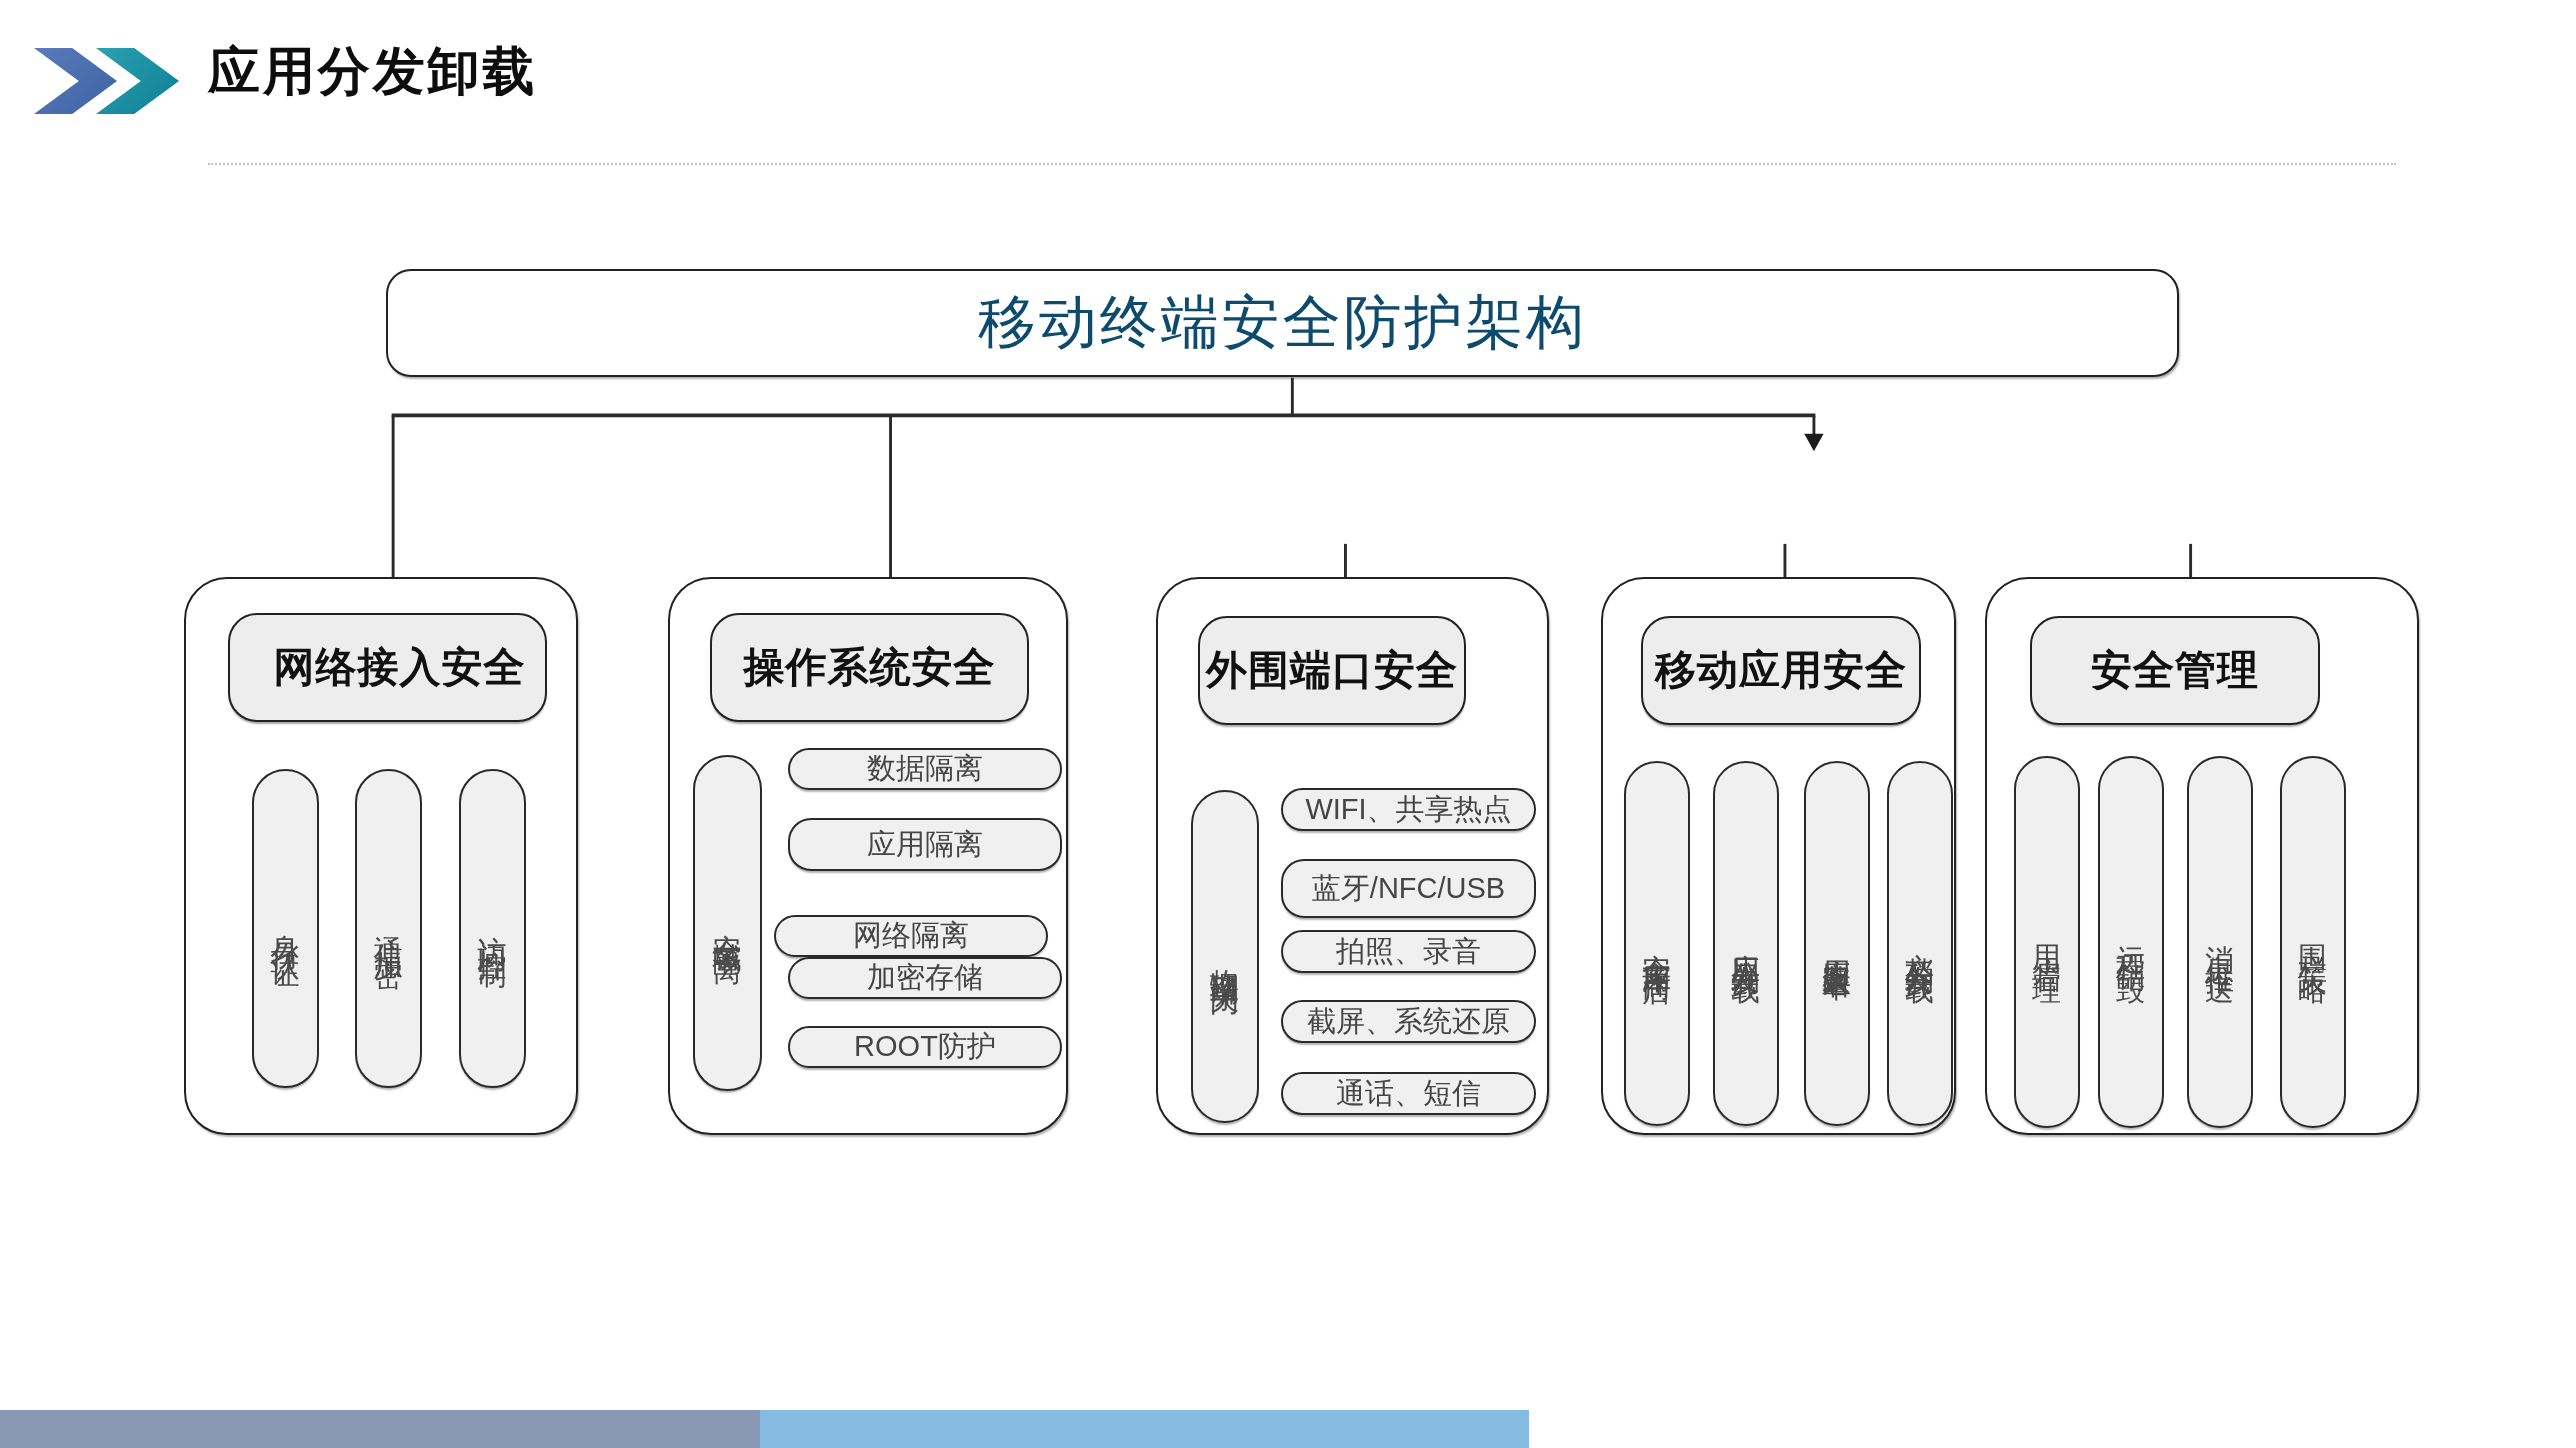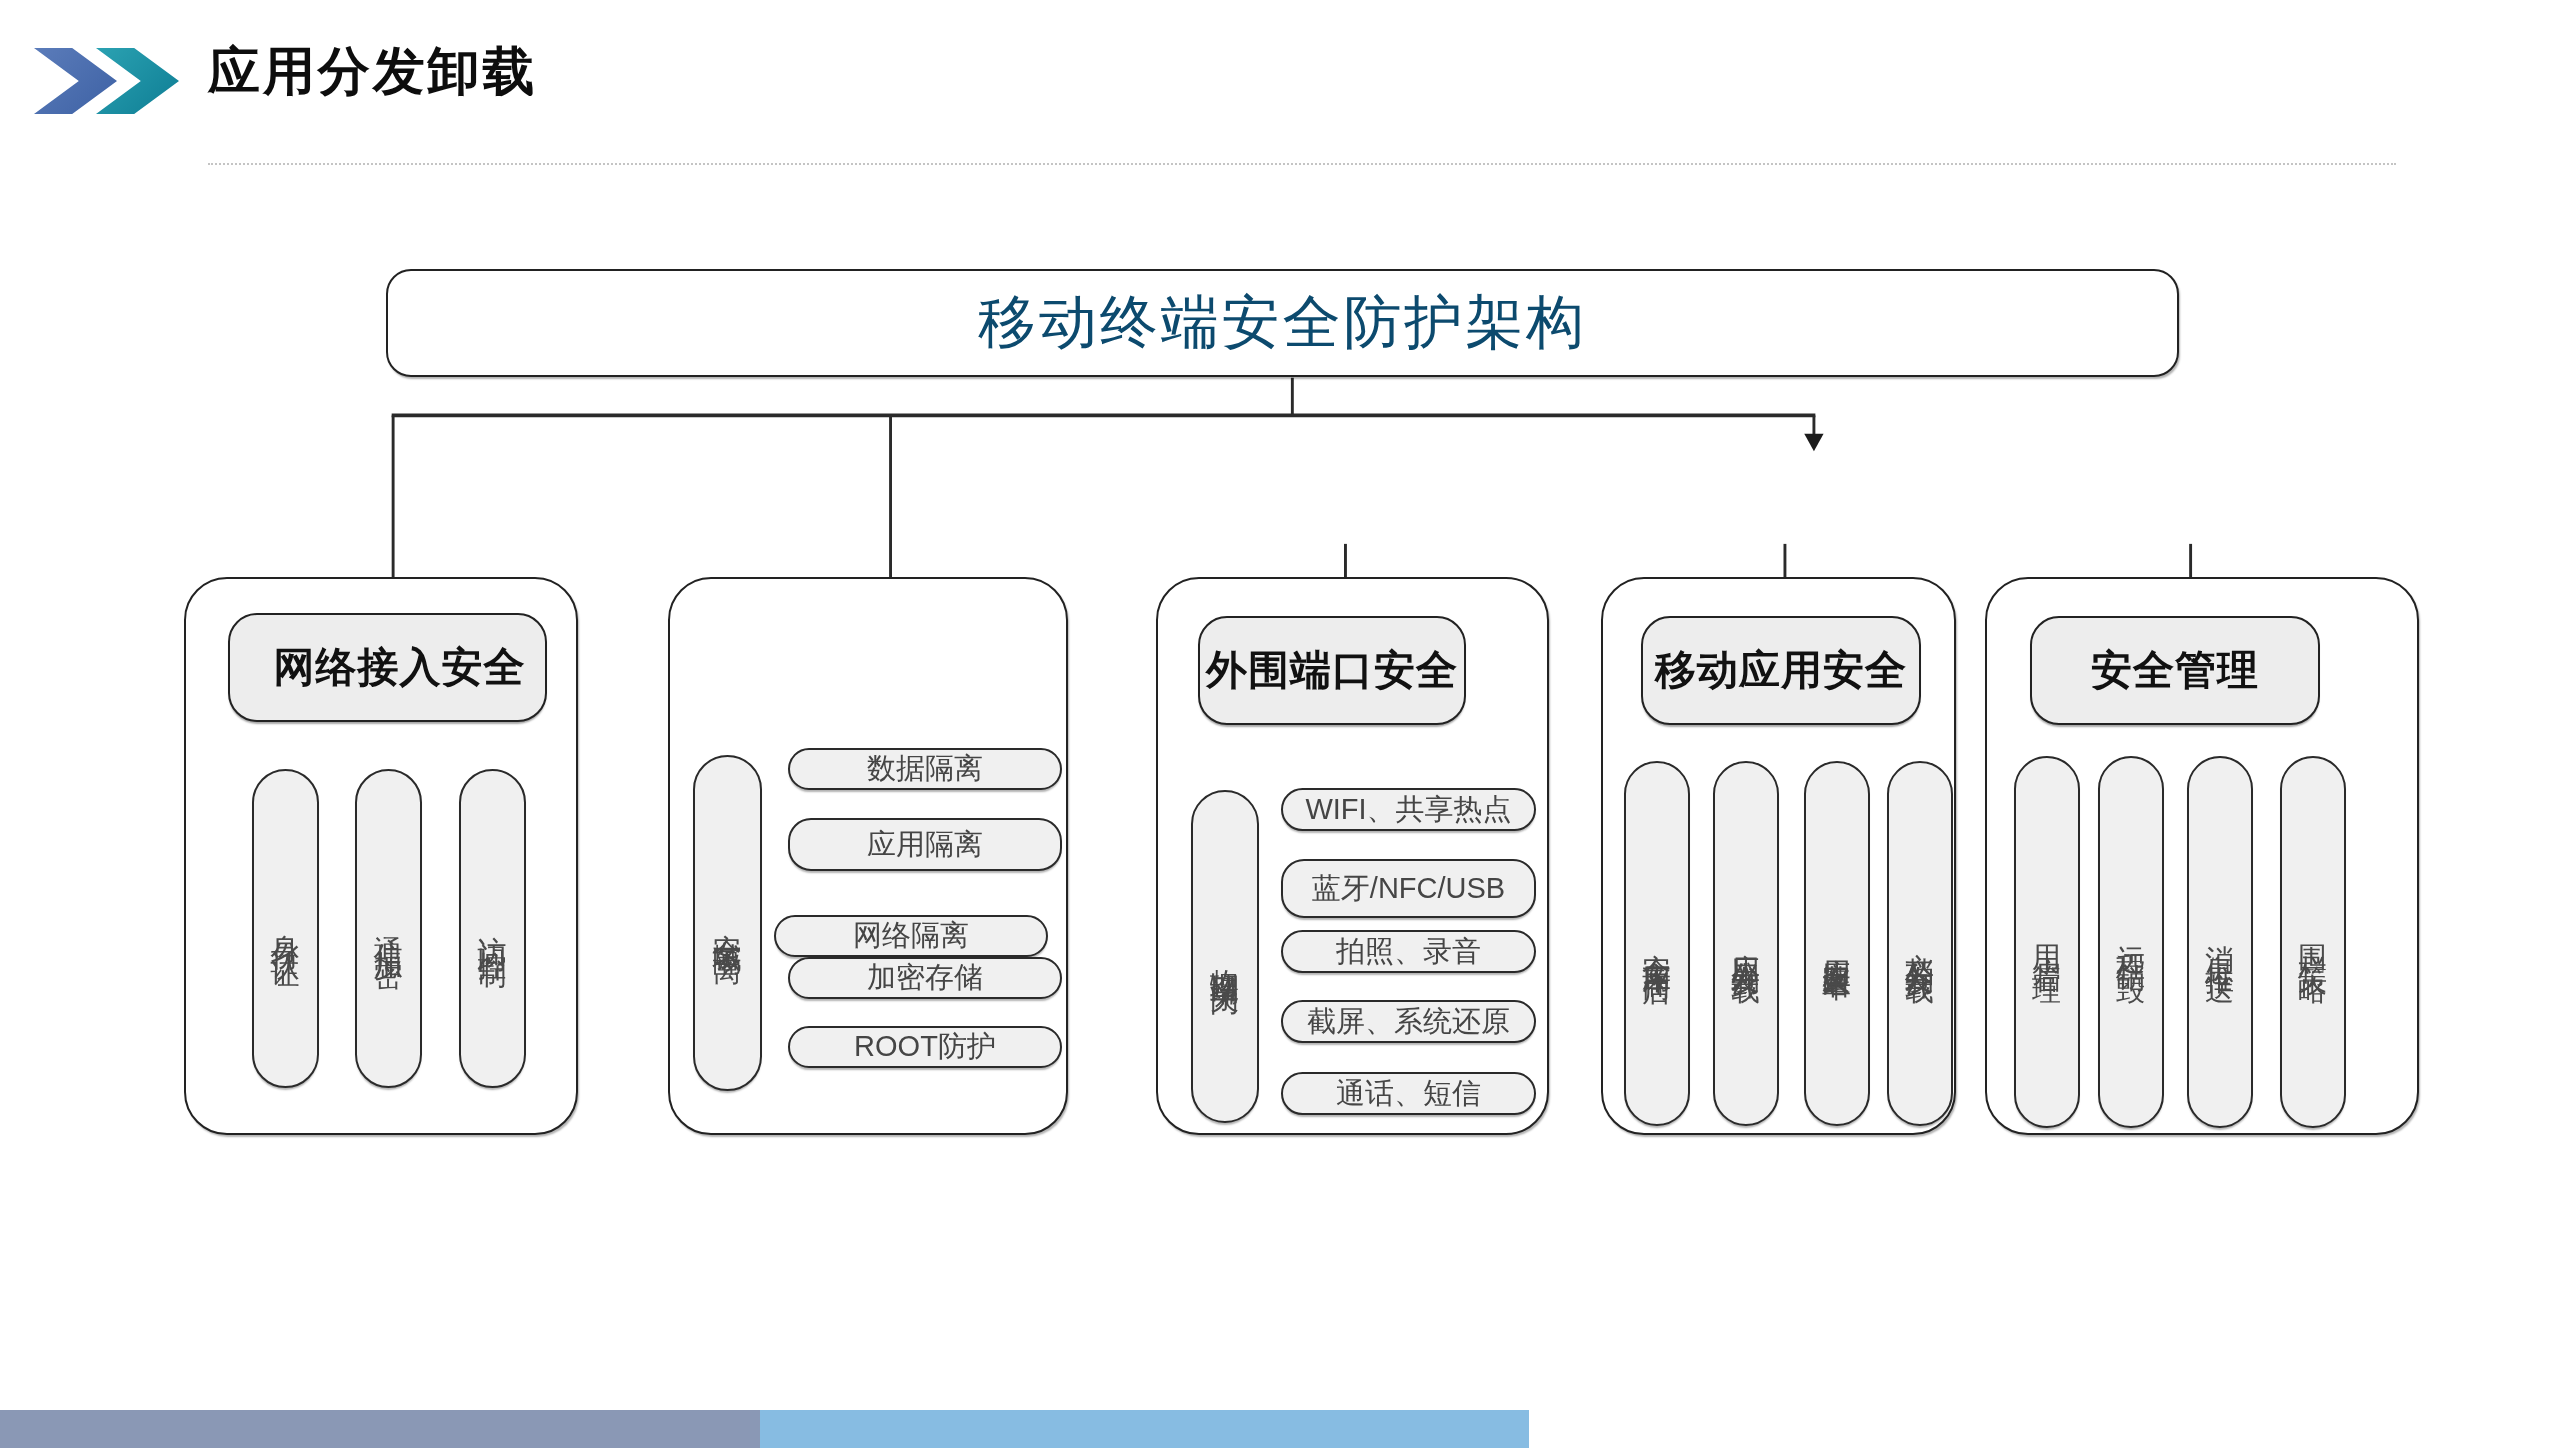--- a/index.html
+++ b/index.html
@@ -88,20 +88,21 @@
   <div class="node root-node">移动终端安全防护架构</div>
 
   <section class="col" style="left:184px;width:394px;">
     <div class="hdr" style="left:42px;top:34px;width:319px;height:109px;padding-left:24px;">网络接入安全</div>
     <div class="vpill" style="left:66px;top:190px;width:67px;height:319px;">身份认证</div>
     <div class="vpill" style="left:169px;top:190px;width:67px;height:319px;">通信加密</div>
     <div class="vpill" style="left:273px;top:190px;width:67px;height:319px;">访问控制</div>
   </section>
 
   <section class="col" style="left:668px;width:400px;">
+    <div class="hdr" style="left:40px;top:34px;width:319px;height:109px;">操作系统安全</div>
     <div class="vpill" style="left:23px;top:176px;width:69px;height:336px;letter-spacing:.18em;">安全域隔离</div>
     <div class="fpill" style="left:118px;top:169px;width:274px;height:42px;">数据隔离</div>
     <div class="fpill" style="left:118px;top:239px;width:274px;height:53px;">应用隔离</div>
     <div class="fpill" style="left:104px;top:308px;width:274px;height:42px;margin-top:28px;">网络隔离</div>
     <div class="fpill" style="left:118px;top:378px;width:274px;height:42px;">加密存储</div>
     <div class="fpill" style="left:118px;top:447px;width:274px;height:42px;">ROOT防护</div>
   </section>
 
   <section class="col" style="left:1156px;width:393px;">
     <div class="hdr" style="left:40px;top:37px;width:268px;height:109px;">外围端口安全</div>

